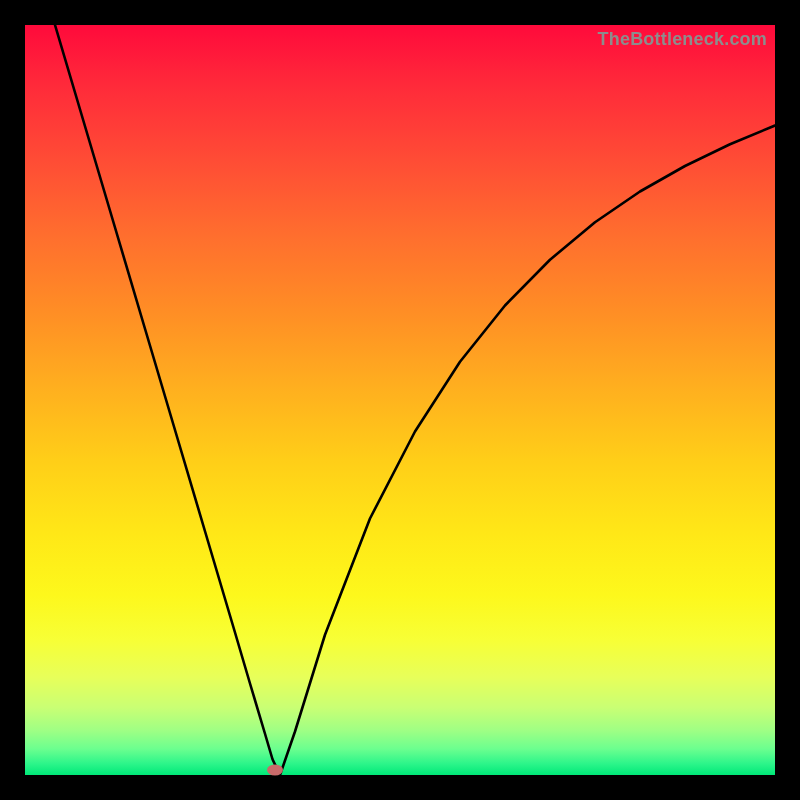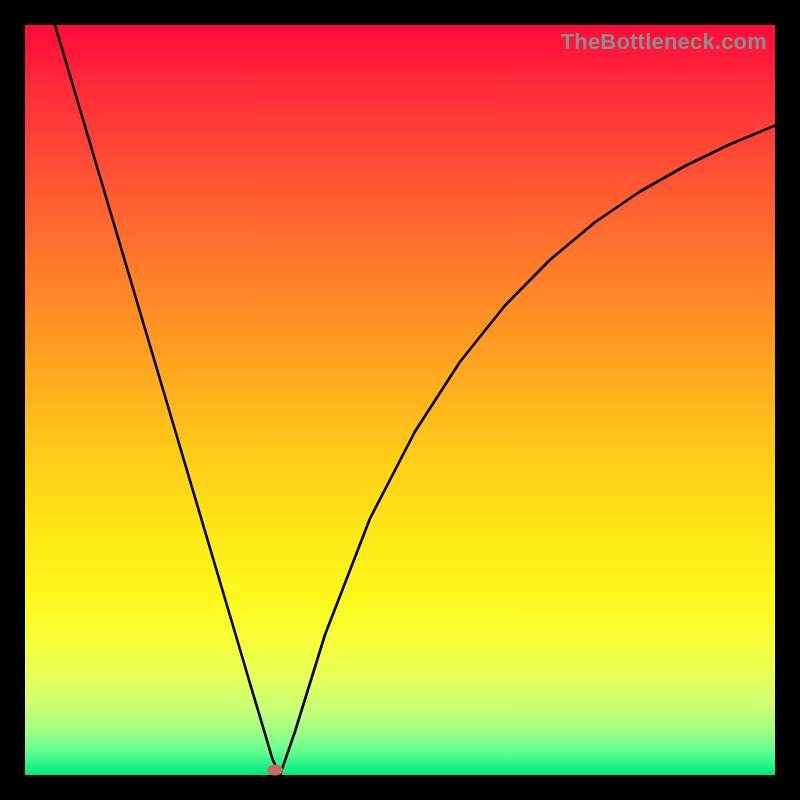--- a/index.html
+++ b/index.html
@@ -33,21 +33,21 @@
       #6cff8f 96.5%,
       #2cf58a 98.5%,
       #00e878 100%
     );
   }
   .watermark {
     position: absolute;
     top: 4px;
     right: 8px;
     font-family: Arial, Helvetica, sans-serif;
-    font-size: 22px;
+    font-size: 18px;
     font-weight: bold;
     color: #8d8d8d;
     letter-spacing: 0.2px;
     user-select: none;
   }
   .curve-svg {
     position: absolute;
     left: 0;
     top: 0;
     width: 750px;

